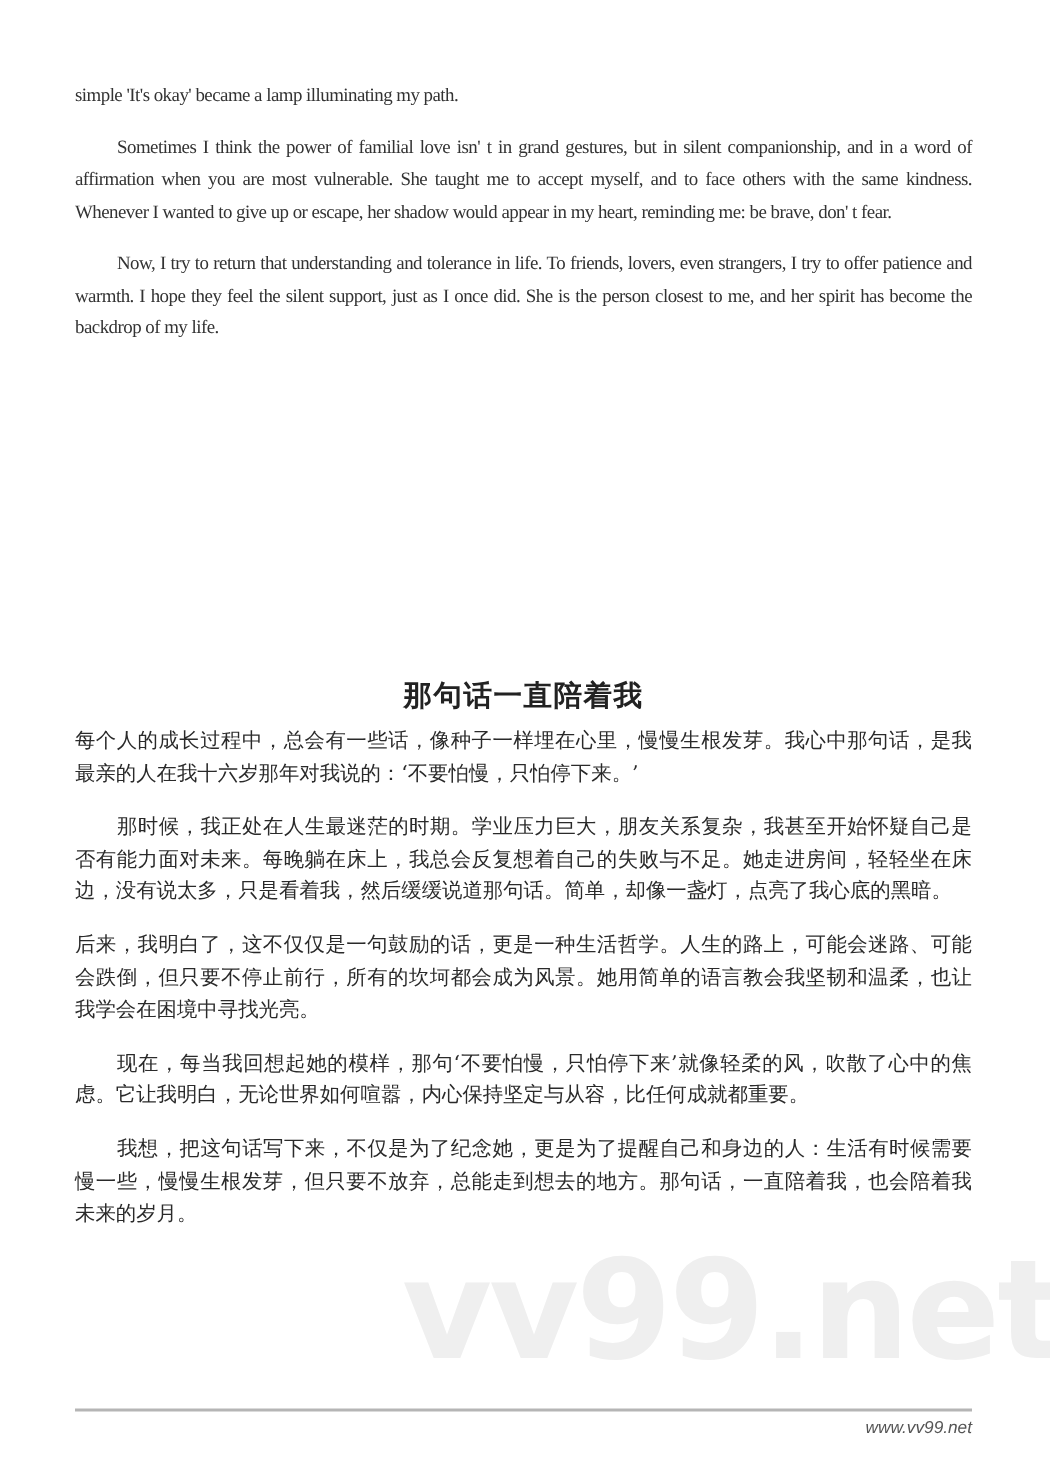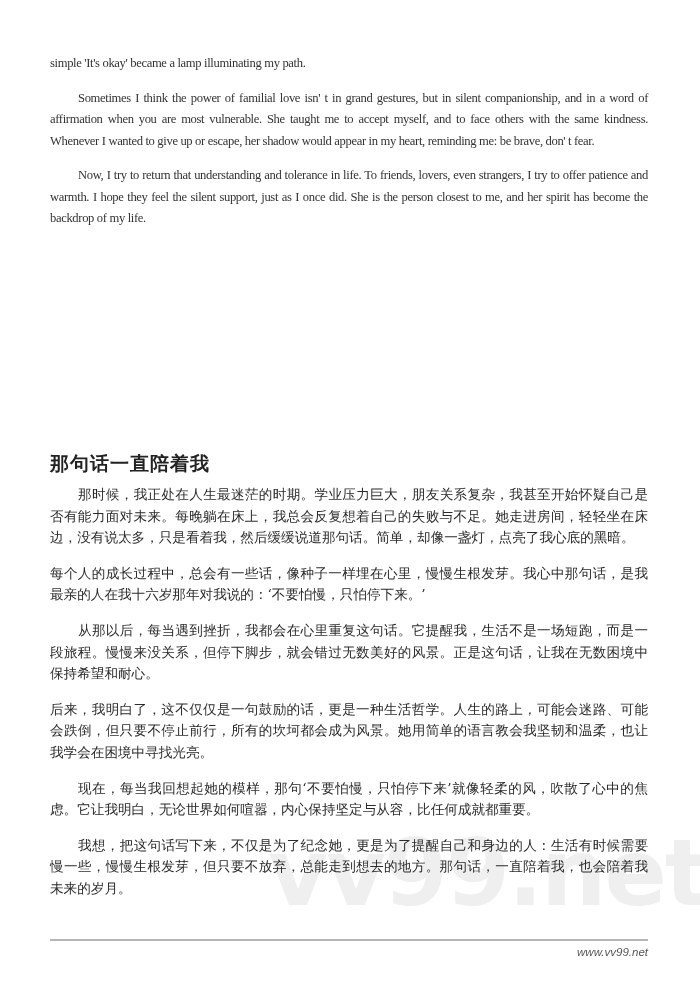--- a/index.html
+++ b/index.html
@@ -9,21 +9,21 @@
   }
   .page { position: absolute; left: 50px; top: 0; width: 598px; }
   .en-block { position: absolute; left: 0; top: 53px; width: 598px; }
   .en-p {
     font-family: Liberation Serif, serif;
     font-size: 12.6px; line-height: 21.5px; margin: 0 0 13px 0;
     text-align: justify; letter-spacing: -0.35px; color: #333;
   }
   .en-p.indent { text-indent: 28px; }
   .title {
-    position: absolute; left: 0; top: 438px; width: 598px; 
+    position: absolute; left: 0; top: 438px; width: 598px; text-align: center;
     font-family: "DejaVu Sans", sans-serif; font-weight: bold; font-size: 19px; color: #222;
     letter-spacing: 1px;
   }
   .zh-block { position: absolute; left: 0; top: 484px; width: 598px; }
   .zh-p {
     font-family: "DejaVu Serif", serif; font-size: 13.6px; line-height: 21.6px;
     margin: 0 0 14px 0; text-align: justify; color: #2a2a2a;
   }
   .zh-p.indent { text-indent: 28px; }
   .watermark {
@@ -46,23 +46,22 @@
 <div class="page">
   <div class="en-block">
     <p class="en-p">simple 'It's okay' became a lamp illuminating my path.</p>
     <p class="en-p indent">Sometimes I think the power of familial love isn' t in grand gestures, but in silent companionship, and in a word of affirmation when you are most vulnerable. She taught me to accept myself, and to face others with the same kindness. Whenever I wanted to give up or escape, her shadow would appear in my heart, reminding me: be brave, don' t fear.</p>
     <p class="en-p indent">Now, I try to return that understanding and tolerance in life. To friends, lovers, even strangers, I try to offer patience and warmth. I hope they feel the silent support, just as I once did. She is the person closest to me, and her spirit has become the backdrop of my life.</p>
   </div>
 
   <h1 class="title">那句话一直陪着我</h1>
 
   <div class="zh-block">
+    <p class="zh-p">每个人的成长过程中，总会有一些话，像种子一样埋在心里，慢慢生根发芽。我心中那句话，是我最亲的人在我十六岁那年对我说的：‘不要怕慢，只怕停下来。’</p>
     <p class="zh-p indent">那时候，我正处在人生最迷茫的时期。学业压力巨大，朋友关系复杂，我甚至开始怀疑自己是否有能力面对未来。每晚躺在床上，我总会反复想着自己的失败与不足。她走进房间，轻轻坐在床边，没有说太多，只是看着我，然后缓缓说道那句话。简单，却像一盏灯，点亮了我心底的黑暗。</p>
-    <p class="zh-p">每个人的成长过程中，总会有一些话，像种子一样埋在心里，慢慢生根发芽。我心中那句话，是我最亲的人在我十六岁那年对我说的：‘不要怕慢，只怕停下来。’</p>
-    <p class="zh-p indent">从那以后，每当遇到挫折，我都会在心里重复这句话。它提醒我，生活不是一场短跑，而是一段旅程。慢慢来没关系，但停下脚步，就会错过无数美好的风景。正是这句话，让我在无数困境中保持希望和耐心。</p>
     <p class="zh-p">后来，我明白了，这不仅仅是一句鼓励的话，更是一种生活哲学。人生的路上，可能会迷路、可能会跌倒，但只要不停止前行，所有的坎坷都会成为风景。她用简单的语言教会我坚韧和温柔，也让我学会在困境中寻找光亮。</p>
     <p class="zh-p indent">现在，每当我回想起她的模样，那句‘不要怕慢，只怕停下来’就像轻柔的风，吹散了心中的焦虑。它让我明白，无论世界如何喧嚣，内心保持坚定与从容，比任何成就都重要。</p>
     <p class="zh-p indent">我想，把这句话写下来，不仅是为了纪念她，更是为了提醒自己和身边的人：生活有时候需要慢一些，慢慢生根发芽，但只要不放弃，总能走到想去的地方。那句话，一直陪着我，也会陪着我未来的岁月。</p>
   </div>
 </div>
 
 <div class="footer-rule"></div>
 <div class="footer-url">www.vv99.net</div>
 
 </body></html>

